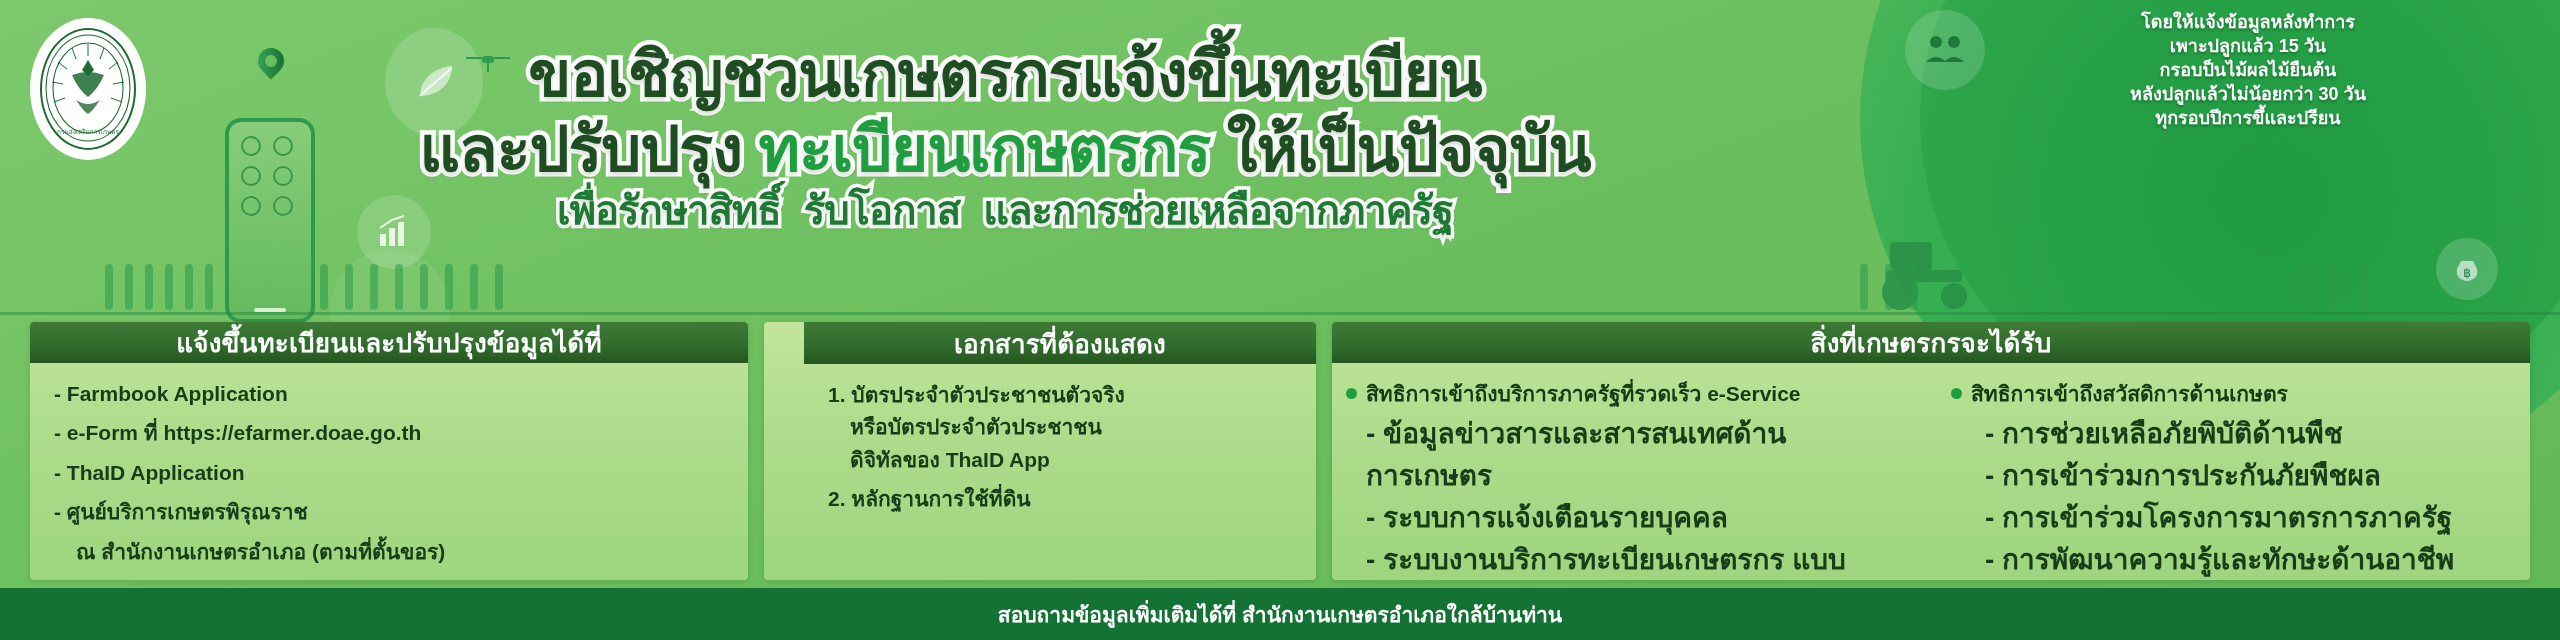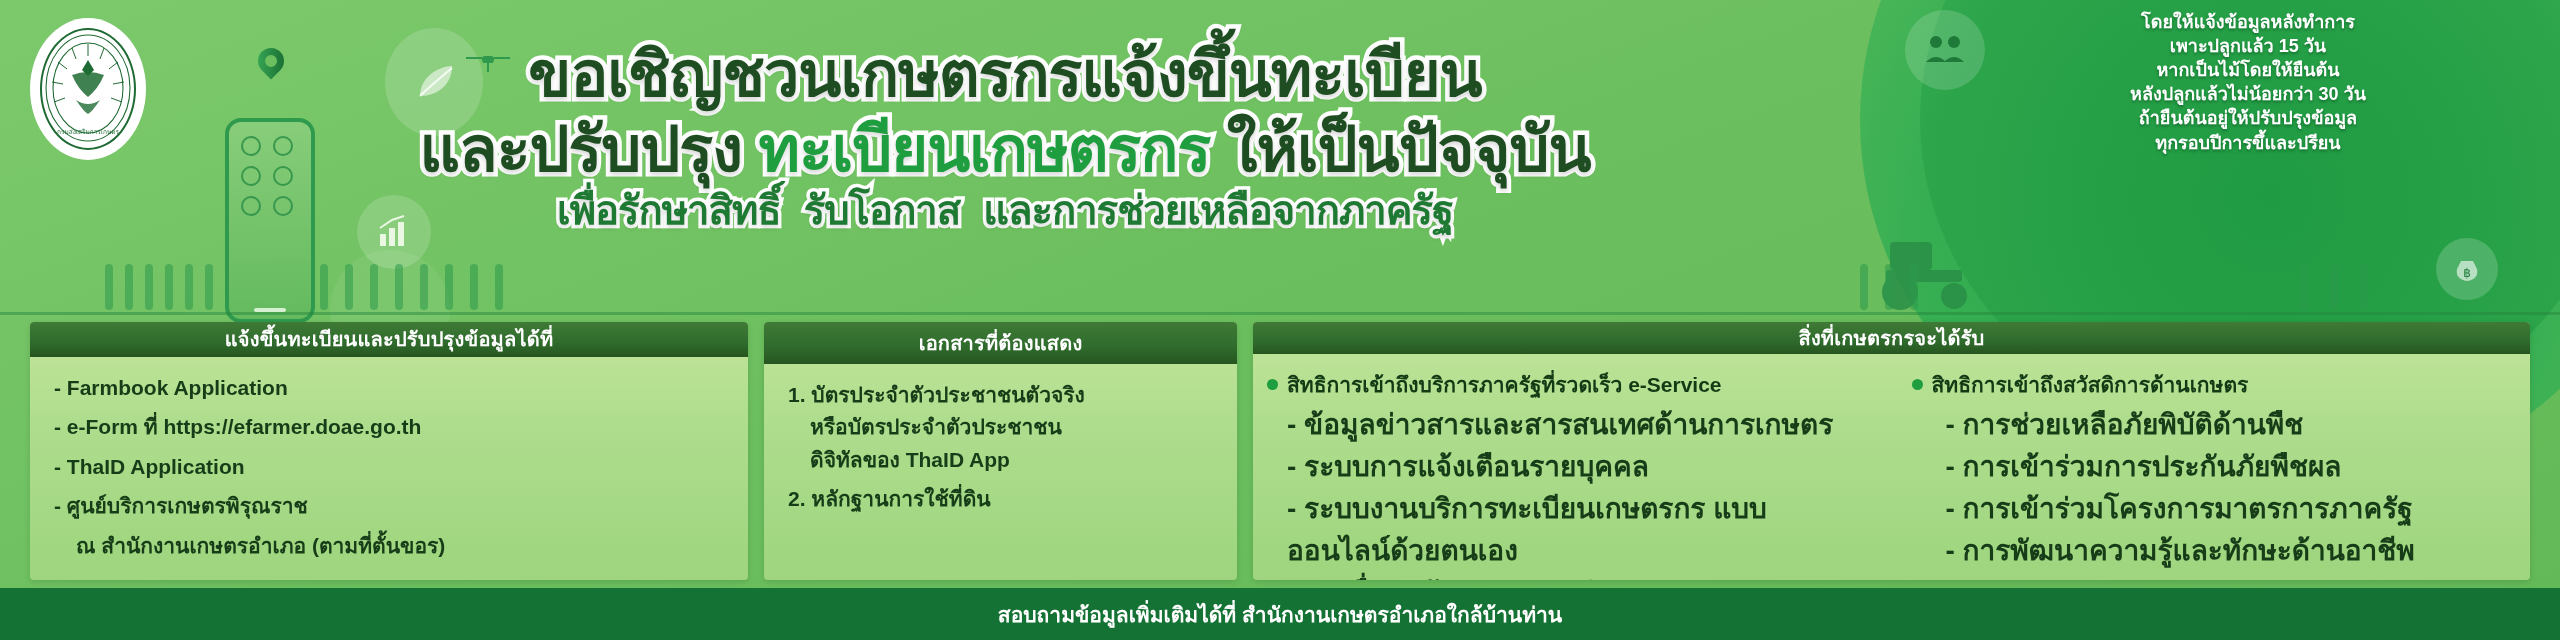--- a/index.html
+++ b/index.html
@@ -161,28 +161,28 @@
   }
   .panel {
     border-radius: 4px;
     overflow: hidden;
     background: linear-gradient(180deg, #c3e59b 0%, #aedd8d 40%, #9ed57e 100%);
     box-shadow: 0 2px 6px rgba(0,0,0,.12);
     display: flex;
     flex-direction: column;
   }
   .panel.p1 { width: 718px; }
-  .panel.p2 { width: 473px; }
+  .panel.p2 { width: 552px; padding-left: 40px; }
   .panel.p3 { flex: 1; }
 
   .panel-head {
     height: 42px;
     background: linear-gradient(180deg, #3f7a36 0%, #2f6b2c 60%, #26551f 100%);
     color: #ffffff;
-    font-size: 20px;
+    font-size: 26px;
     font-weight: 700;
     display: flex;
     align-items: center;
     justify-content: center;
     letter-spacing: .2px;
   }
   .panel-body {
     flex: 1;
     padding: 16px 22px 10px 24px;
     color: #173d18;
@@ -381,23 +381,22 @@
 
   <div class="headline">
     <div class="hl-line hl-1">ขอเชิญชวนเกษตรกรแจ้งขึ้นทะเบียน</div>
     <div class="hl-line hl-2"><span>และปรับปรุง </span><span class="accent">ทะเบียนเกษตรกร</span><span> ให้เป็นปัจจุบัน</span></div>
     <div class="hl-line hl-3">เพื่อรักษาสิทธิ์ รับโอกาส และการช่วยเหลือจากภาครัฐ</div>
   </div>
 
   <div class="note">
     <div>โดยให้แจ้งข้อมูลหลังทำการ</div>
     <div>เพาะปลูกแล้ว 15 วัน</div>
-    <div>หากเป็นไม้โดยให้ยืนต้น</div>
+    <div>กรอบป็นไม้ผลไม้ยืนต้น</div>
     <div>หลังปลูกแล้วไม่น้อยกว่า 30 วัน</div>
-    <div>ถ้ายืนต้นอยู่ให้ปรับปรุงข้อมูล</div>
     <div>ทุกรอบปีการขึ้และปรียน</div>
   </div>
 
   <div class="panels">
 
     <div class="panel p1">
       <div class="panel-head">แจ้งขึ้นทะเบียนและปรับปรุงข้อมูลได้ที่</div>
       <div class="panel-body">
         <div class="item">- Farmbook Application</div>
         <div class="item">- e-Form ที่ https://efarmer.doae.go.th</div>

